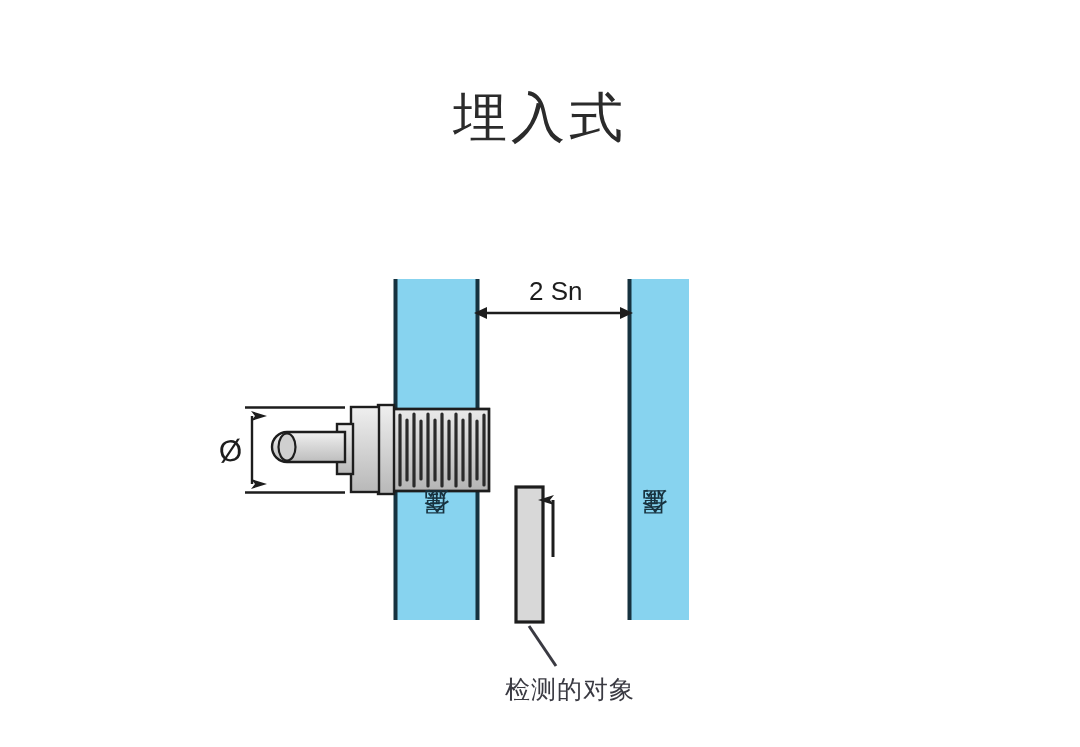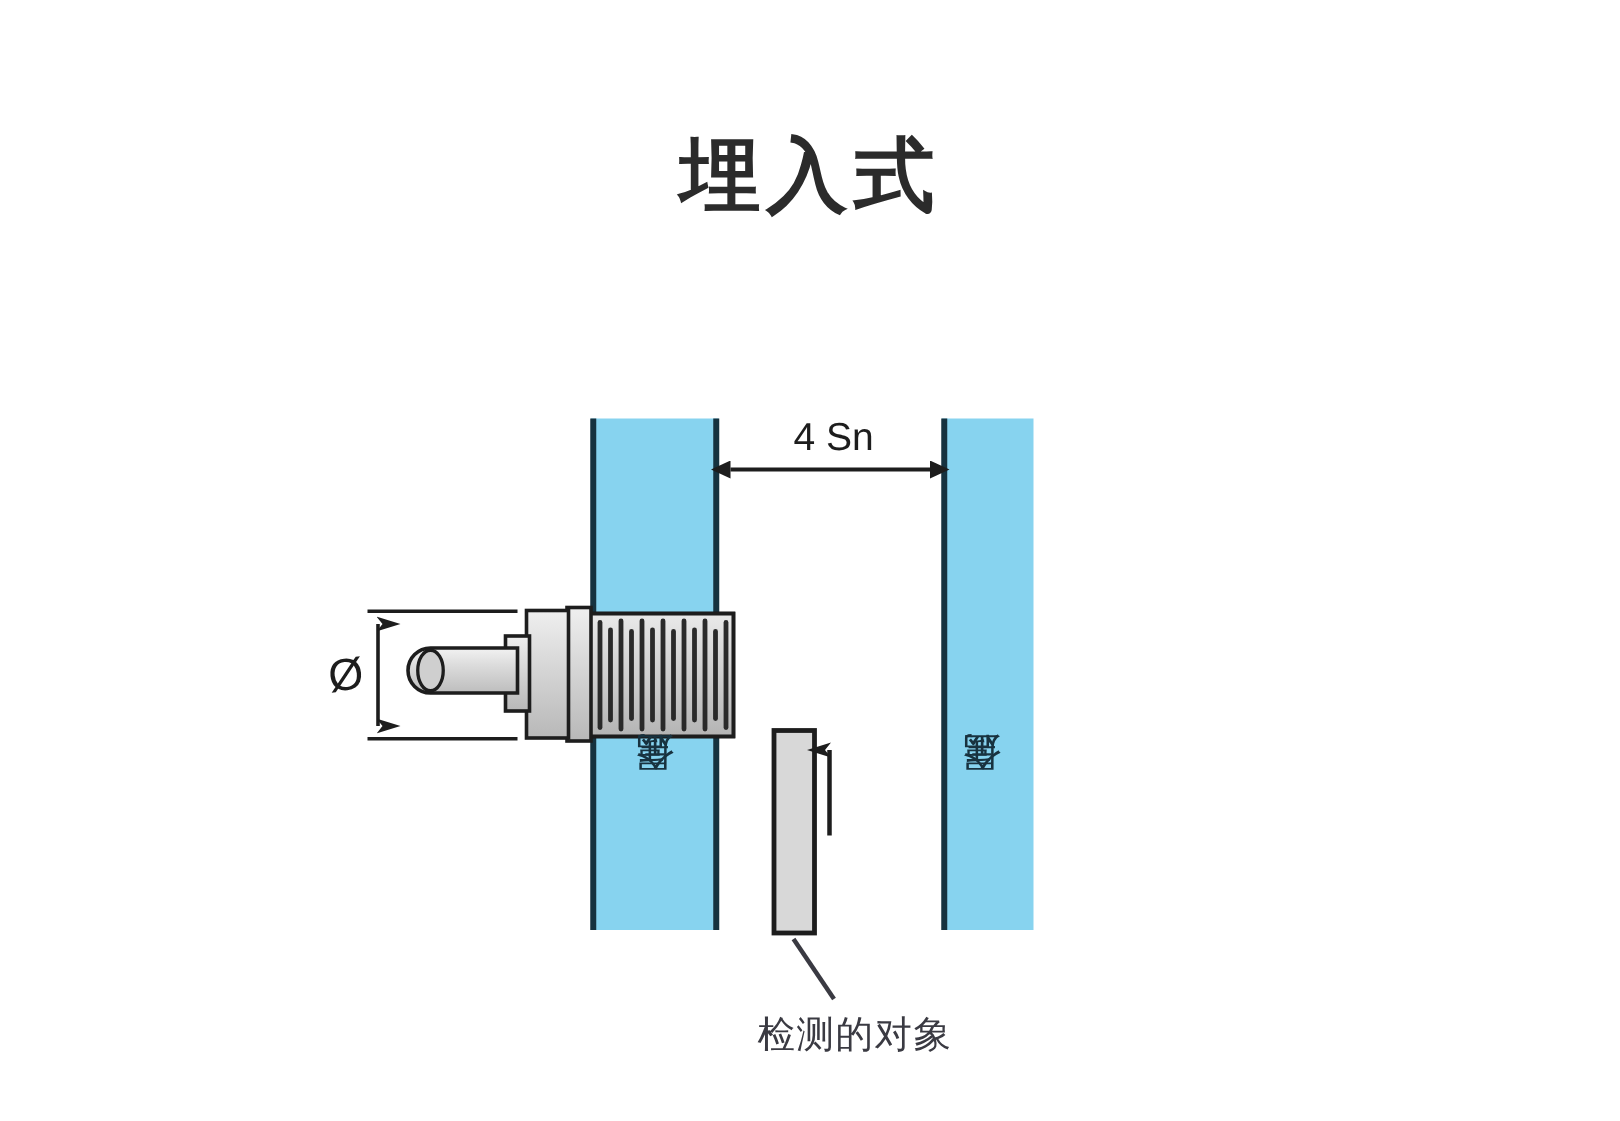--- a/index.html
+++ b/index.html
@@ -20,21 +20,21 @@
     height: 747px;
     background: #ffffff;
   }
   #title {
     position: absolute;
     left: 0;
     top: 88px;
     width: 1080px;
     text-align: center;
     font-size: 54px;
-    font-weight: bold;
+    font-weight: normal;
     color: #2b2b2b;
     letter-spacing: 4px;
     line-height: 1.1;
   }
   #diagram {
     position: absolute;
     left: 0;
     top: 0;
     width: 1080px;
     height: 747px;
@@ -189,21 +189,21 @@
 
     <g>
       <line x1="553" y1="557" x2="553" y2="500" stroke="#1d1d1d" stroke-width="3" marker-end="url(#arrowUp)"></line>
     </g>
 
     <g>
       <line x1="529" y1="626" x2="556" y2="666" stroke="#3a3a42" stroke-width="3"></line>
     </g>
   </svg>
 
-  <div class="dim-label" id="gap-label">4 Sn</div>
+  <div class="dim-label" id="gap-label">2 Sn</div>
 
   <div class="dim-label" id="dia-label">Ø</div>
 
   <div class="block-label" id="left-block-label">金属</div>
 
   <div class="block-label" id="right-block-label">金属</div>
 
   <div class="caption" id="target-caption">检测的对象</div>
 
 </div>

